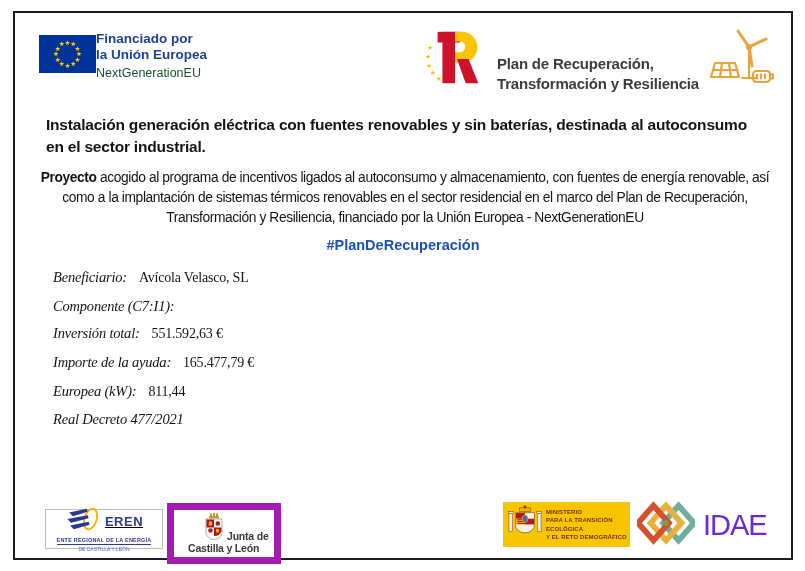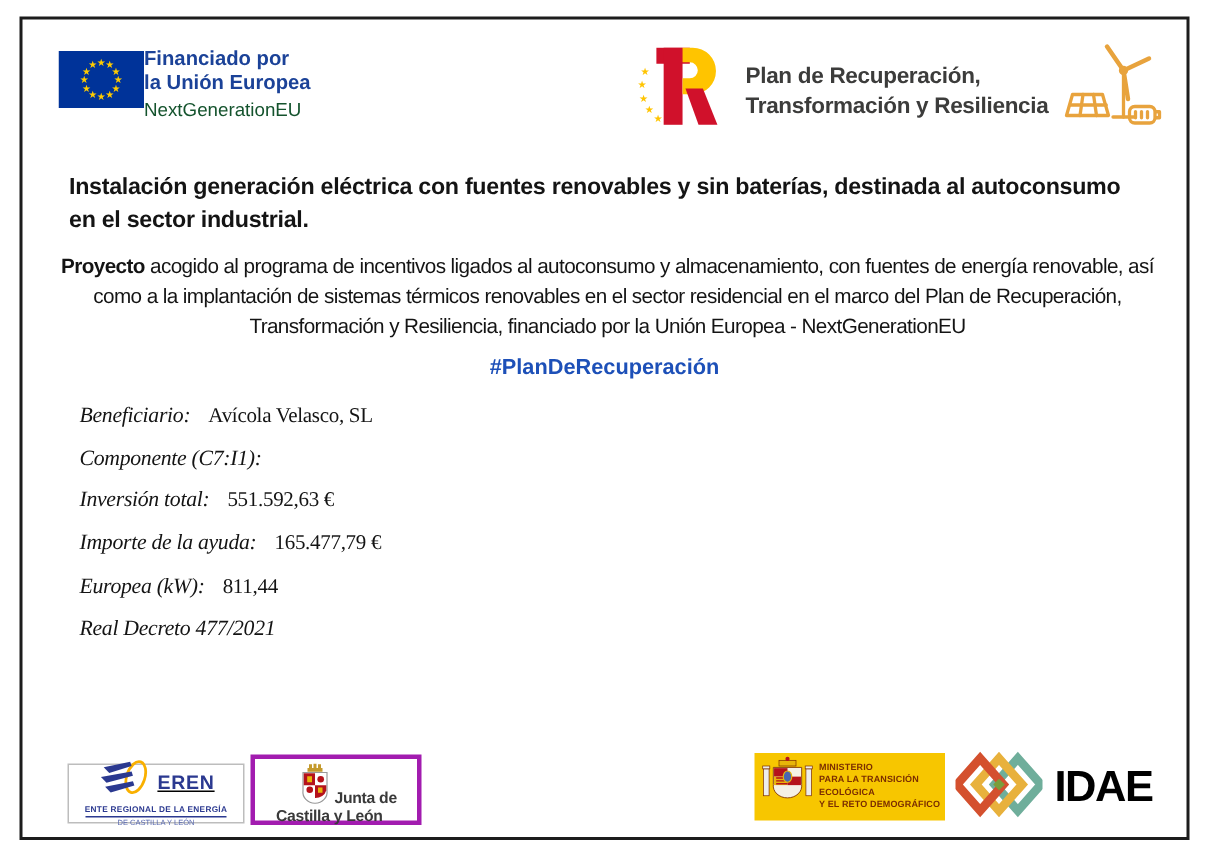--- a/index.html
+++ b/index.html
@@ -5,21 +5,21 @@
   * { margin:0; padding:0; box-sizing:border-box; }
   html,body { width:805px; height:571px; background:#ffffff; font-family:"Liberation Sans", sans-serif; overflow:hidden; }
   .doc {
     position:absolute; left:13px; top:11px; width:780px; height:549px;
     border:2px solid #1c1c1c; background:#ffffff;
   }
   
   .eu-block { position:absolute; left:24px; top:18px; display:flex; gap:0; align-items:center; }
   .eu-text-line { font-weight:bold; font-size:13.5px; color:#1B4298; line-height:1.2; }
   .eu-program { font-size:12.5px; color:#14532d; margin-top:3px; }
-  .prtr-block { position:absolute; left:410px; top:14px; display:flex; gap:10px; align-items:center; }
+  .prtr-block { position:absolute; left:410px; top:14px; display:flex; gap:10px; align-items:flex-end; }
   .prtr-text { font-weight:bold; font-size:15px; color:#3C3C3B; line-height:1.3; letter-spacing:-0.2px; }
   .renew-block { position:absolute; left:690px; top:12px; }
   
   .title {
     position:absolute; left:31px; top:101px; width:712px;
     font-weight:bold; font-size:15.5px; line-height:1.45; color:#141414; letter-spacing:-0.2px;
   }
   .project {
     position:absolute; left:20px; top:155px; width:740px; text-align:center;
     font-size:13.8px; line-height:1.46; color:#141414; letter-spacing:-0.4px;
@@ -39,33 +39,33 @@
   
   .eren-box {
     position:absolute; left:30px; top:496px; width:118px; height:40px;
     border:1px solid #bdbdbd; background:#fff; display:flex; flex-direction:column; align-items:center; justify-content:center;
   }
   .eren-top { display:flex; align-items:center; gap:2px;text-decoration:underline; }
   .eren-name { color:#2B3990; font-weight:bold; font-size:13px; letter-spacing:0.5px; }
   .eren-sub1 { font-size:5.5px; font-weight:bold; color:#2B3990; letter-spacing:0.2px; border-bottom:1px solid #2B3990; padding-bottom:1px; }
   .eren-sub2 { font-size:5px; color:#5a6ab0; margin-top:1px; }
   .junta-box {
-    position:absolute; left:152px; top:490px; width:114px; height:47px;
-    border:3px solid #a21caf; background:#fff;
+    position:absolute; left:152px; top:490px; width:114px; height:61px;
+    border:7px solid #a21caf; background:#fff;
   }
   .junta-shield { position:absolute; left:30px; top:3px; }
   .junta-l1 { position:absolute; left:53px; top:20px; font-size:10.5px; font-weight:bold; color:#3A3A3A; letter-spacing:-0.2px; }
   .junta-l2 { position:absolute; left:14px; top:32px; font-size:10.5px; font-weight:bold; color:#3A3A3A; letter-spacing:-0.2px; }
   .min-box {
     position:absolute; left:488px; top:489px; width:127px; height:45px;
     background:#F7C600; display:flex; align-items:center; gap:4px; padding:3px 3px 3px 5px;
   }
   .min-text { font-size:6px; font-weight:bold; color:#7B2E00; line-height:1.35; letter-spacing:0.1px; }
   .idae-box { position:absolute; left:622px; top:486px; width:160px; height:52px; display:flex; align-items:center; gap:8px; }
-  .idae-name { font-size:29px; font-weight:bold; color:#000000; letter-spacing:-1px; }
+  .idae-name { font-size:29px; font-weight:normal; color:#6d28d9; letter-spacing:-1px; }
 </style>
 </head>
 <body>
 
 <div class="doc">
 
   <div class="eu-block">
     <span>
       <svg width="57" height="38" viewBox="0 0 60 40">
         <rect width="60" height="40" fill="#003399"></rect>

